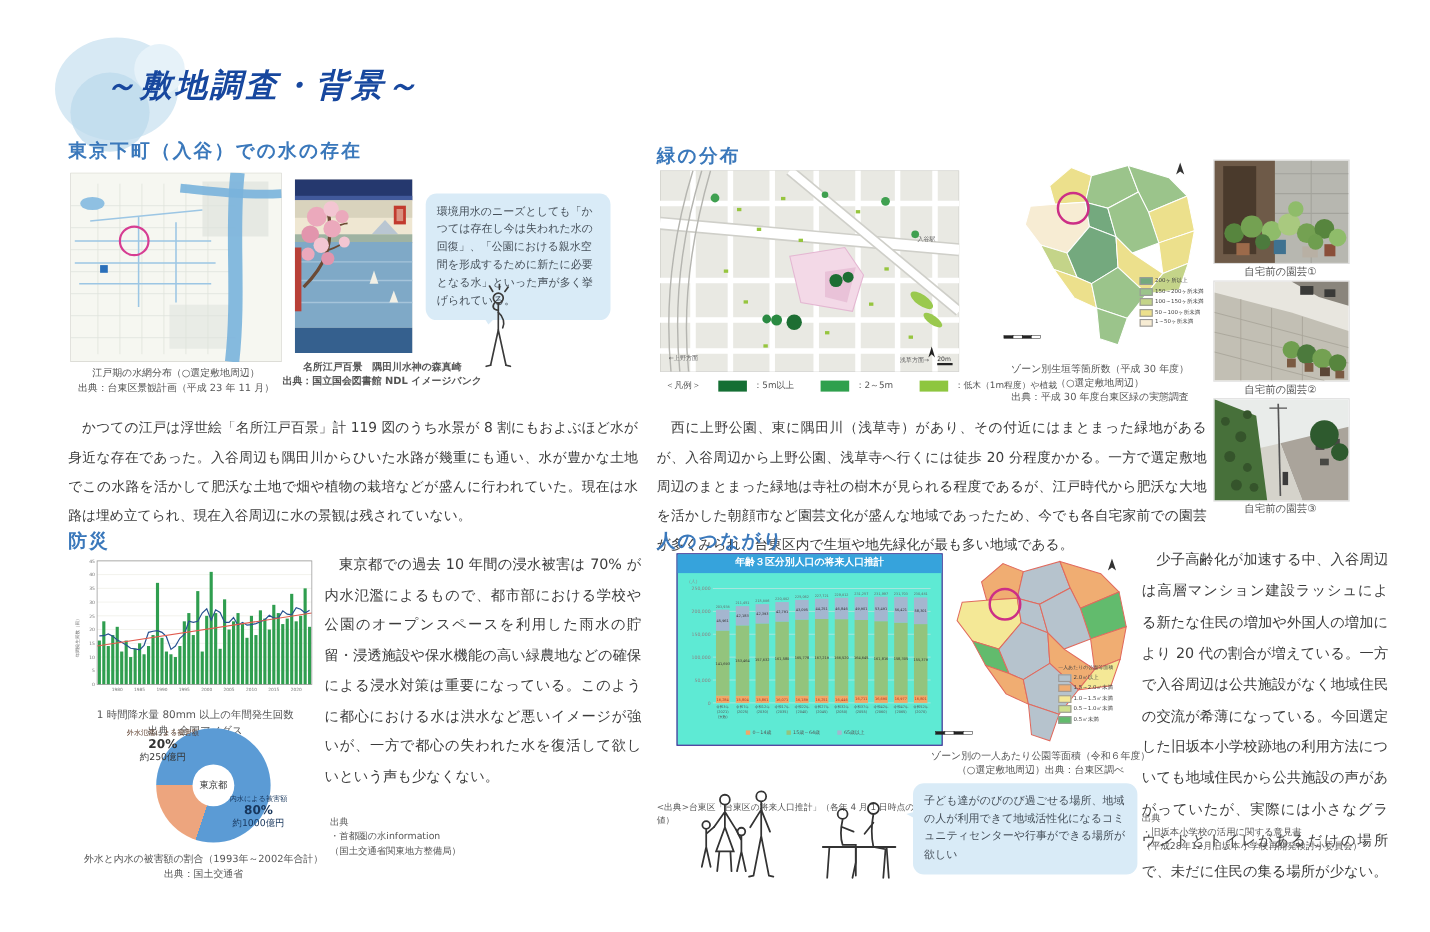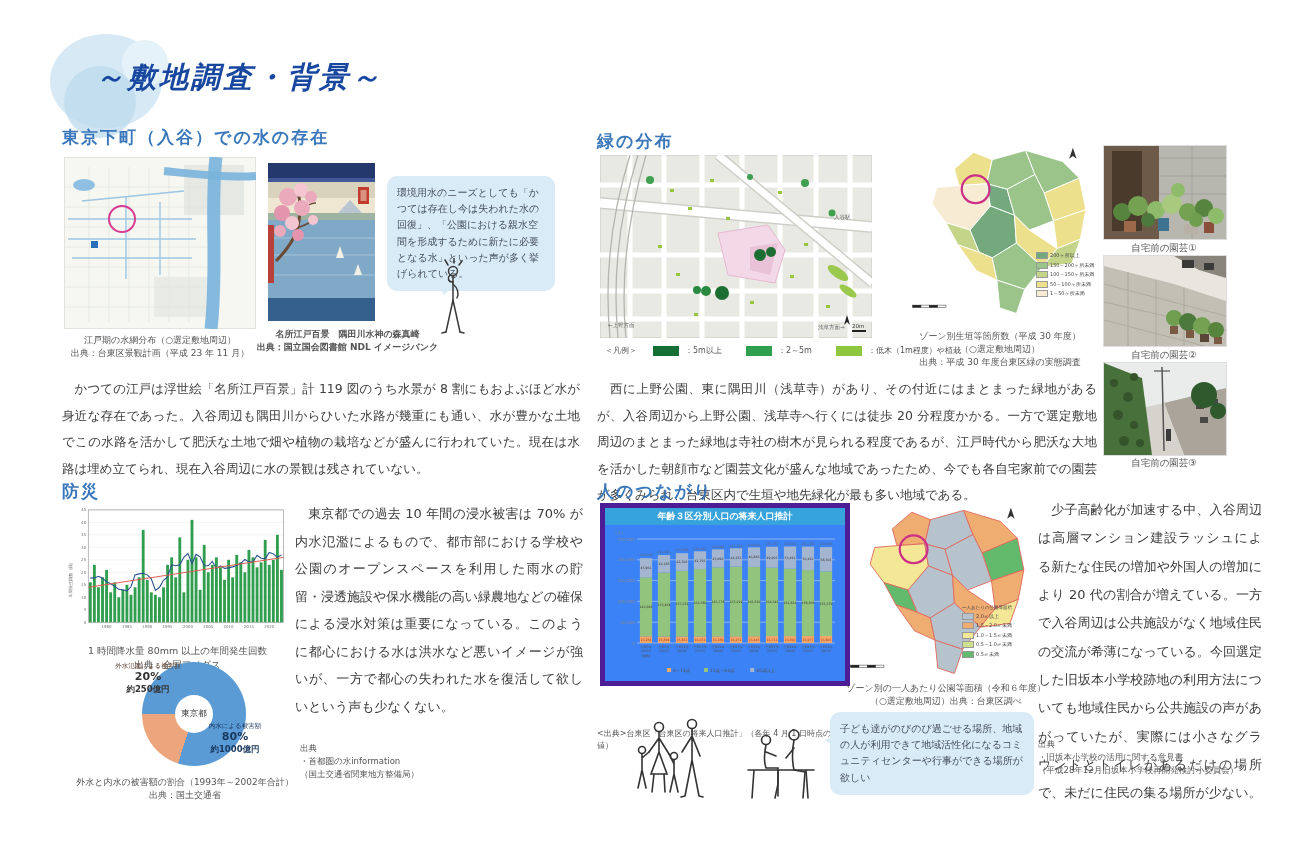--- a/index.html
+++ b/index.html
@@ -11,31 +11,31 @@
   .h2{font-size:17px;font-weight:bold;color:#3a78bb;letter-spacing:2px;text-align:center;}
   .para{font-size:12.5px;line-height:2.12;text-align:justify;color:#3b3b3b;}
   .cap{font-size:9px;color:#555;text-align:center;line-height:1.45;white-space:pre-line;}
   .src{font-size:8.5px;color:#555;line-height:1.5;white-space:pre-line;}
   .bubble{background:#d9ebf7;border-radius:10px;padding:9px 10px;font-size:10px;
           line-height:1.62;color:#46505a;position:absolute;}
   .bubble1::after{content:'';position:absolute;left:48px;bottom:-13px;width:0;height:0;
           border:9px solid transparent;border-top:14px solid #d9ebf7;border-right-width:14px;}
   .bubble2::before{content:'';position:absolute;left:-14px;top:24px;width:0;height:0;
           border:8px solid transparent;border-right:15px solid #d9ebf7;border-top-width:4px;}
-  .chartbox{border:5px solid #4c1d95;background:#3b82f6;}
+  .chartbox{border:1px solid #4c1d95;background:#5eead4;margin-left:15px;}
   .chart-title{background:#36a3dc;color:#fff;font-size:9px;font-weight:bold;
                text-align:center;line-height:17px;height:17px;}
   .donut{border-radius:50%;position:absolute;}
   .donut-hole{position:absolute;left:50%;top:50%;width:38px;height:38px;margin:-19px 0 0 -19px;
               background:#fff;border-radius:50%;display:flex;align-items:center;justify-content:center;
               font-size:8.5px;color:#333;}
   .pie-lab{position:absolute;text-align:center;line-height:1.25;}
   .pie-lab .l1{font-size:6.5px;display:block;}
   .pie-lab .l2{font-size:11px;font-weight:bold;display:block;}
-  .pie-lab .l3{font-size:8.5px;font-weight:bold;display:block;}
+  .pie-lab .l3{font-size:8.5px;font-weight:normal;display:block;}
   .legend-row{display:flex;align-items:center;font-size:8px;color:#555;gap:6px;}
   .legend-chip{width:26px;height:10px;display:inline-block;}
   .mini-legend{position:absolute;font-size:5px;color:#444;line-height:1;}
   .mini-legend .row{display:flex;align-items:center;margin-bottom:2.5px;}
   .mini-legend .chip{width:10px;height:5px;margin-right:2px;border:0.5px solid #999;}
   .photo{position:absolute;border:1px solid #ddd;}
   svg text{font-family:"DejaVu Sans",sans-serif;}
 </style>
 </head>
 <body>

